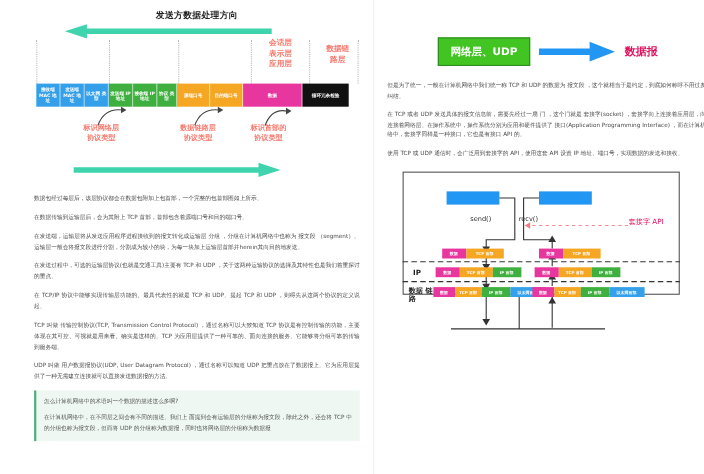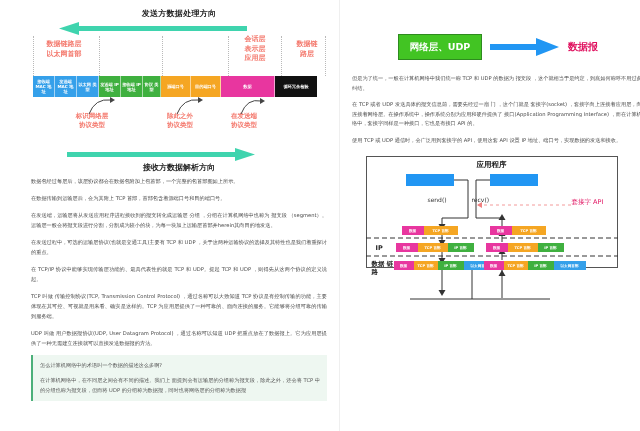--- a/index.html
+++ b/index.html
@@ -84,24 +84,20 @@
   <div class="col col-left">
 
     <div class="encap">
       <div class="encap-title">发送方数据处理方向</div>
 
       <svg class="arrow-left" viewBox="0 0 190 13">
         <path d="M190 4 L22 4 L22 0 L2 6.5 L22 13 L22 9 L190 9 Z" fill="#3fd4ae"></path>
       </svg>
 
       <div class="hdr-row">
-        <div class="hdr" style="left:2px;width:74px;top:2px;">
-          <span>数据链路层</span><br>
-          <span>以太网首部</span>
-        </div>
         <div class="hdr" style="left:204px;width:52px;top:-3px;">
           <span>会话层</span><br>
           <span>表示层</span><br>
           <span>应用层</span>
         </div>
         <div class="hdr" style="left:258px;width:48px;top:2px;">
           <span>数据链</span><br>
           <span>路层</span>
         </div>
       </div>
@@ -125,43 +121,42 @@
           <div class="cell" style="background: rgb(232, 54, 159); width: 54px;">数据</div>
           <div class="cell" style="background: rgb(17, 17, 17); width: 42px;">循环冗余检验</div>
         </div>
 
       <div class="notes">
         <div class="note" style="left:30px;width:74px;">
           <span>标识网络层</span><br>
           <span>协议类型</span>
         </div>
         <div class="note" style="left:118px;width:74px;">
-          <span>除此之外</span><br>
+          <span>数据链路层</span><br>
           <span>协议类型</span>
         </div>
         <div class="note" style="left:182px;width:74px;">
-          <span>在发送端</span><br>
+          <span>标识首部的</span><br>
           <span>协议类型</span>
         </div>
       </div>
 
       <svg style="position:absolute;left:30px;top:96px;" width="210" height="20">
         <path d="M34 18 Q40 2 56 4" stroke="#444" stroke-width="1" fill="none"></path>
         <path d="M55 1 l5 3 l-5 3 z" fill="#444"></path>
         <path d="M122 18 Q128 2 144 4" stroke="#444" stroke-width="1" fill="none"></path>
         <path d="M143 1 l5 3 l-5 3 z" fill="#444"></path>
         <path d="M186 18 Q192 2 206 5" stroke="#444" stroke-width="1" fill="none"></path>
         <path d="M205 2 l5 3 l-5 3 z" fill="#444"></path>
       </svg>
 
       <svg class="arrow-right" viewBox="0 0 190 13">
         <path d="M0 4 L168 4 L168 0 L188 6.5 L168 13 L168 9 L0 9 Z" fill="#3fd4ae"></path>
       </svg>
 
-      <div class="encap-bottom-title">接收方数据解析方向</div>
     </div>
 
     <div class="article">
       <p class="para">数据包经过每层后，该层协议都会在数据包附加上包首部，一个完整的包首部图如上所示。</p>
       <p class="para">在数据传输到运输层后，会为其附上 TCP 首部，首部包含着源端口号和目的端口号。</p>
       <p class="para">在发送端，运输层将从发送应用程序进程接收到的报文转化成运输层 分组 ，分组在计算机网络中也称为 报文段 （segment）。运输层一般会将报文段进行分割，分割成为较小的块，为每一块加上运输层首部并herein其向目的地发送。</p>
       <p class="para">在发送过程中，可选的运输层协议(也就是交通工具)主要有 TCP 和 UDP ，关于这两种运输协议的选择及其特性也是我们着重探讨的重点。</p>
 
 
       <p class="para">在 TCP/IP 协议中能够实现传输层功能的、最具代表性的就是 TCP 和 UDP。提起 TCP 和 UDP ，则得先从这两个协议的定义说起。</p>
@@ -188,21 +183,20 @@
     </div>
 
     <p class="rnote">但是为了统一，一般在计算机网络中我们统一称 TCP 和 UDP 的数据为 报文段 ，这个就相当于是约定，到底如何称呼不用过多的纠结。</p>
 
 
     <p class="rnote">在 TCP 或者 UDP 发送具体的报文信息前，需要先经过一扇 门 ，这个门就是 套接字(socket) ，套接字向上连接着应用层，向下连接着网络层。在操作系统中，操作系统分别为应用和硬件提供了 接口(Application Programming Interface) ，而在计算机网络中，套接字同样是一种接口，它也是有接口 API 的。</p>
     <p class="rnote">使用 TCP 或 UDP 通信时，会广泛用到套接字的 API，使用这套 API 设置 IP 地址、端口号，实现数据的发送和接收。</p>
 
     <div class="stack">
       <div class="stackbox"></div>
-      <div class="app-title">应用程序</div>
 
       <div class="appblk" style="left:56px;top:22px;width:48px;"></div>
       <div class="appblk" style="left:140px;top:22px;width:48px;"></div>
 
       <div class="fname" style="left:78px;top:44px;">send()</div>
       <div class="fname" style="left:122px;top:44px;">recv()</div>
 
       <svg style="position:absolute;left:0;top:0;" width="300" height="150">
         <path d="M104 28 L118 28 L118 66 L92 66 L92 74" stroke="#333" stroke-width="1" fill="none"></path>
         <path d="M88.5 72 l3.5 6 l3.5 -6 z" fill="#333"></path>

